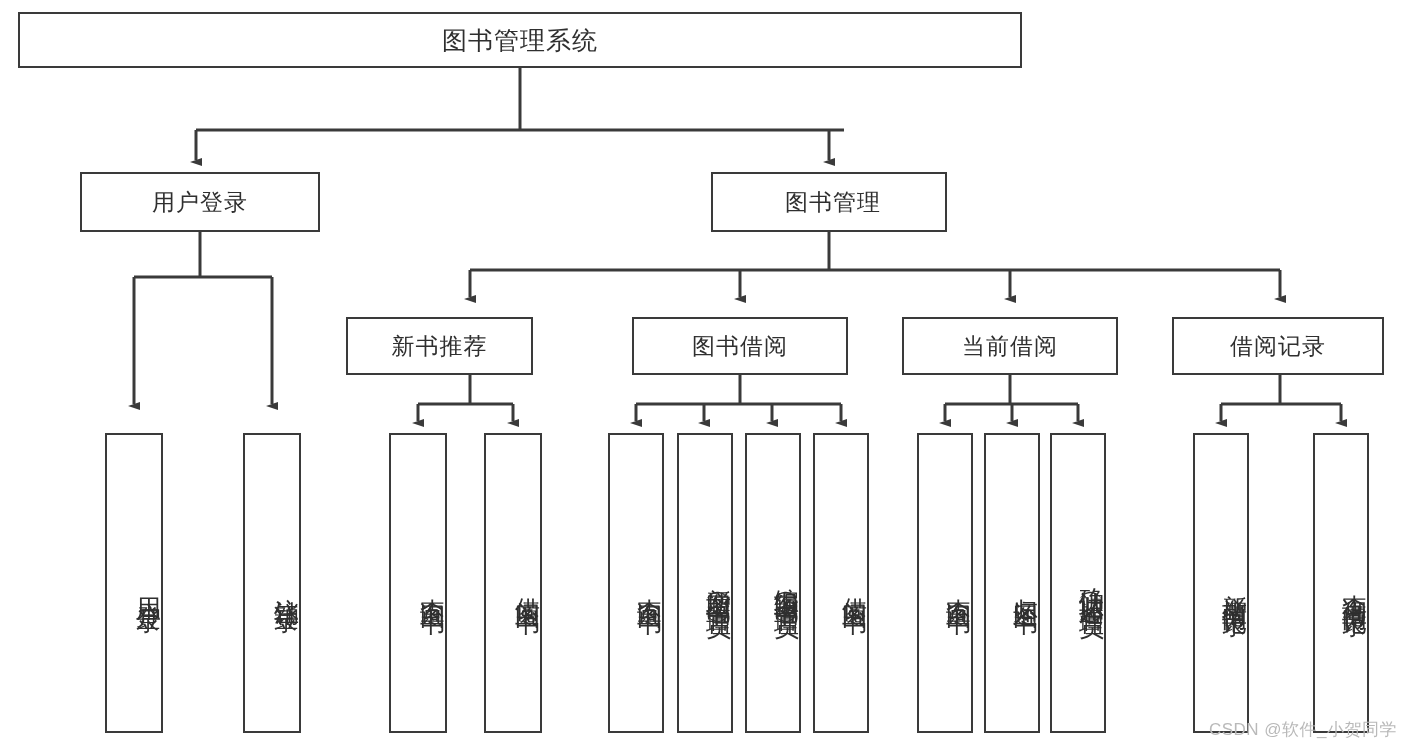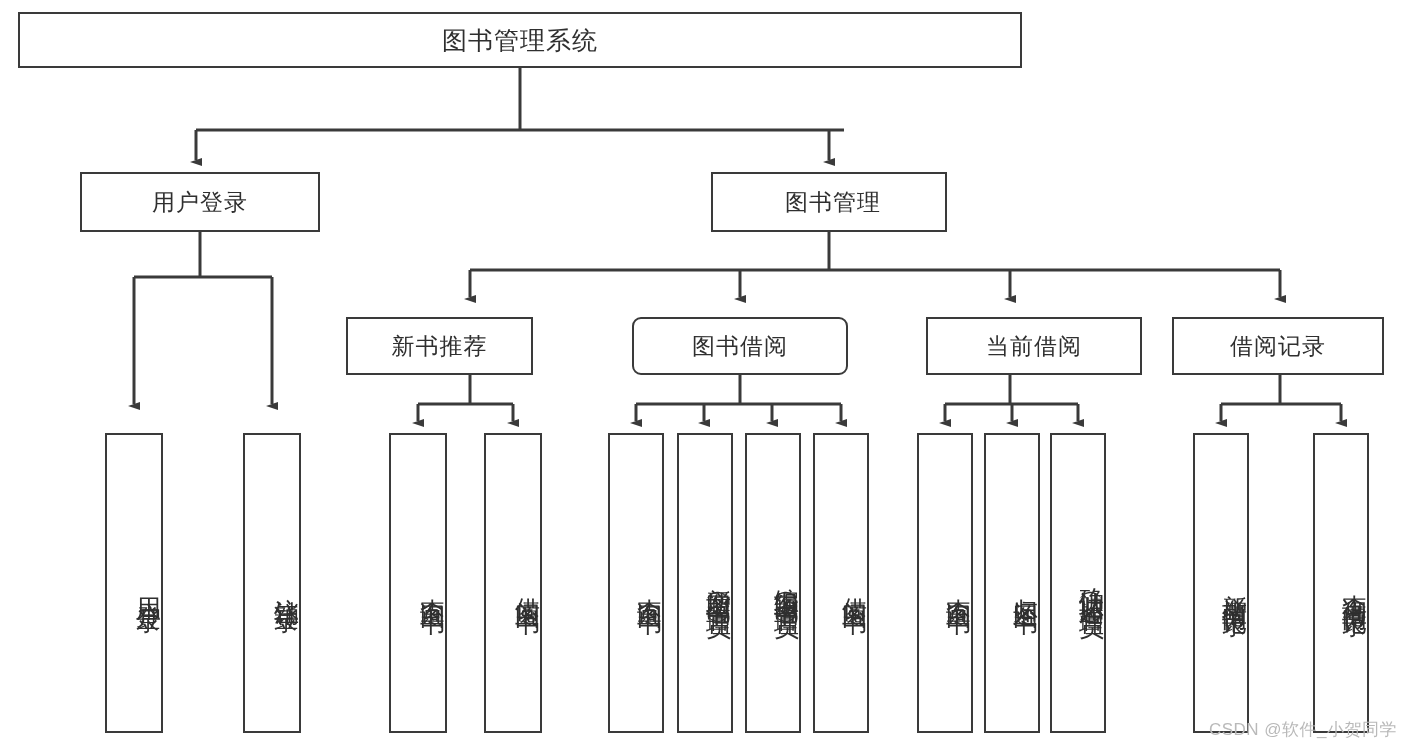--- a/index.html
+++ b/index.html
@@ -128,24 +128,24 @@
   <div class="node horiz" style="left:80px; top:172px; width:240px; height:60px;">
     <span>用户登录</span>
   </div>
   <div class="node horiz" style="left:711px; top:172px; width:236px; height:60px;padding-left:8px;">
     <span>图书管理</span>
   </div>
 
   <div class="node horiz" style="left:346px; top:317px; width:187px; height:58px;">
     <span>新书推荐</span>
   </div>
-  <div class="node horiz" style="left:632px; top:317px; width:216px; height:58px;border-radius:9px;">
+  <div class="node horiz" style="left:632px; top:317px; width:216px; height:58px;">
     <span>图书借阅</span>
   </div>
-  <div class="node horiz" style="left:902px; top:317px; width:216px; height:58px;margin-left:24px;">
+  <div class="node horiz" style="left:902px; top:317px; width:216px; height:58px;">
     <span>当前借阅</span>
   </div>
   <div class="node horiz" style="left:1172px; top:317px; width:212px; height:58px;">
     <span>借阅记录</span>
   </div>
 
   <div class="node vert" style="left:105px; top:433px; width:58px; height:300px;">
     <span class="vtxt">用户登录</span>
   </div>
   <div class="node vert" style="left:243px; top:433px; width:58px; height:300px;">

